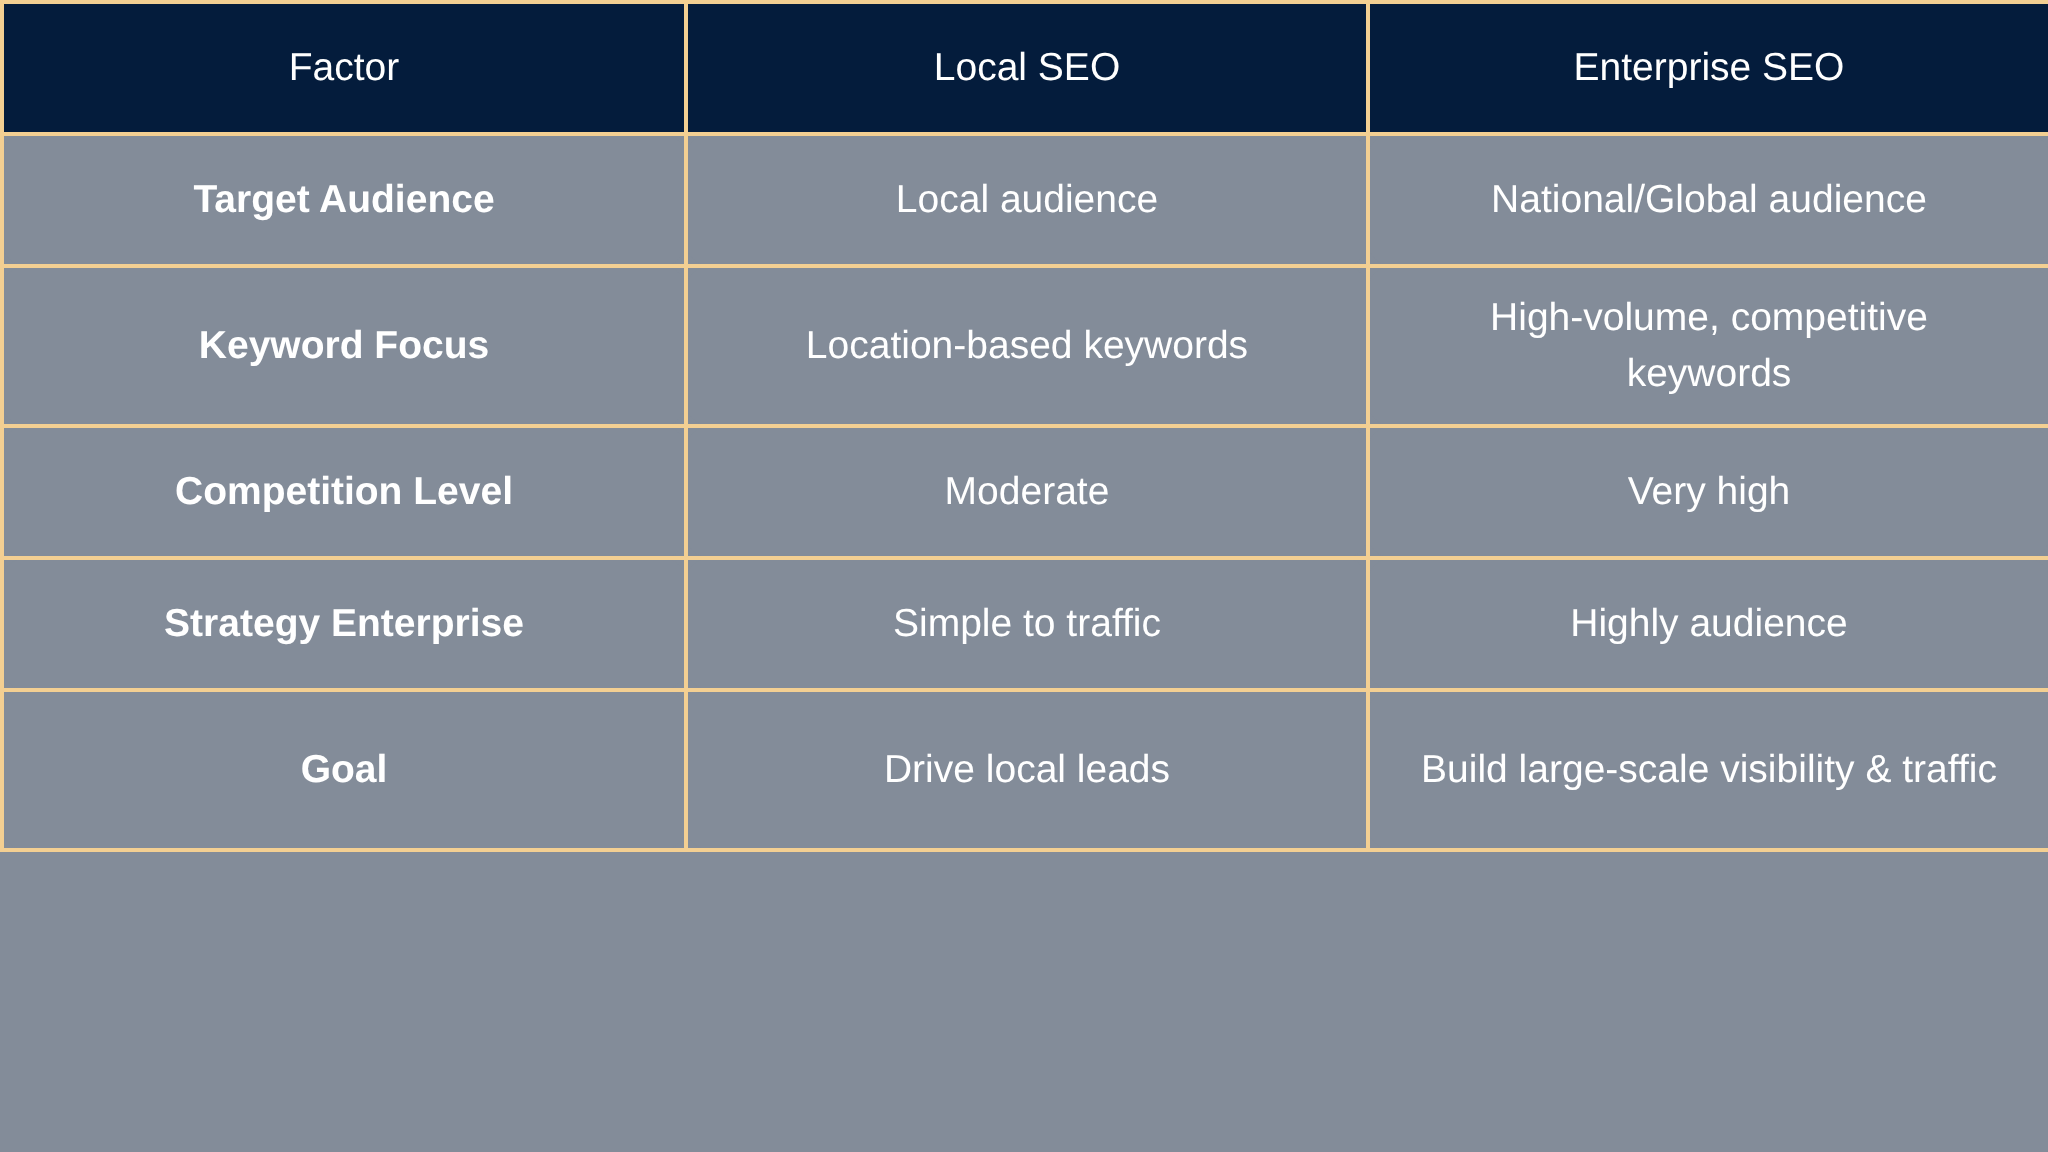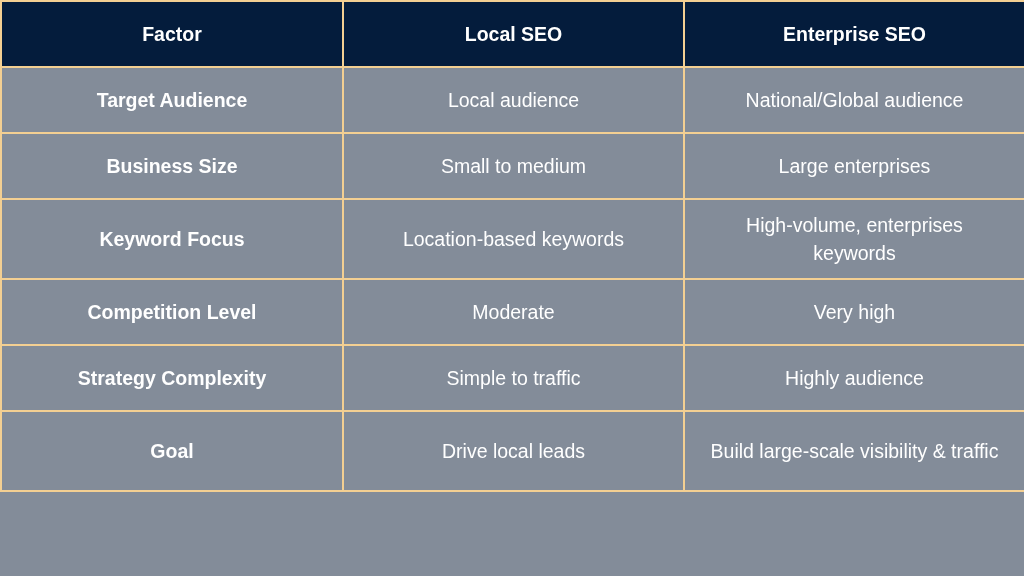--- a/index.html
+++ b/index.html
@@ -18,21 +18,21 @@
       border: 2px solid #f3cf92;
       text-align: center;
       vertical-align: middle;
       color: #ffffff;
       padding: 0 18px;
       font-size: 19.5px;
       line-height: 28px;
     }
     th {
       background: #041c3c;
-      font-weight: bold;
+      font-weight: normal;
       height: 64px;
       margin-top: 12px;
     }
     td { background: #838c99; border-radius: 12px; }
     td.factor { font-weight: bold; }
     tr.r1 td { height: 64px; }
     tr.r2 td { height: 78px; }
     col.c1 { width: 342px; }
     col.c2 { width: 341px; }
     col.c3 { width: 341px; }
@@ -52,37 +52,32 @@
       <th>Local SEO</th>
       <th>Enterprise SEO</th>
     </tr>
   </thead>
   <tbody>
     <tr class="r1">
       <td class="factor">Target Audience</td>
       <td>Local audience</td>
       <td>National/Global audience</td>
     </tr>
-    <tr class="r1">
-      <td class="factor">Business Size</td>
-      <td>Small to medium</td>
-      <td>Large enterprises</td>
-    </tr>
     <tr class="r2">
       <td class="factor">Keyword Focus</td>
       <td>Location-based keywords</td>
-      <td>High-volume, enterprises keywords</td>
+      <td>High-volume, competitive keywords</td>
     </tr>
     <tr class="r1">
       <td class="factor">Competition Level</td>
       <td>Moderate</td>
       <td>Very high</td>
     </tr>
     <tr class="r1">
-      <td class="factor">Strategy Complexity</td>
+      <td class="factor">Strategy Enterprise</td>
       <td>Simple to traffic</td>
       <td>Highly audience</td>
     </tr>
     <tr class="r2">
       <td class="factor">Goal</td>
       <td>Drive local leads</td>
       <td>Build large-scale visibility &amp; traffic</td>
     </tr>
   </tbody>
 </table>

